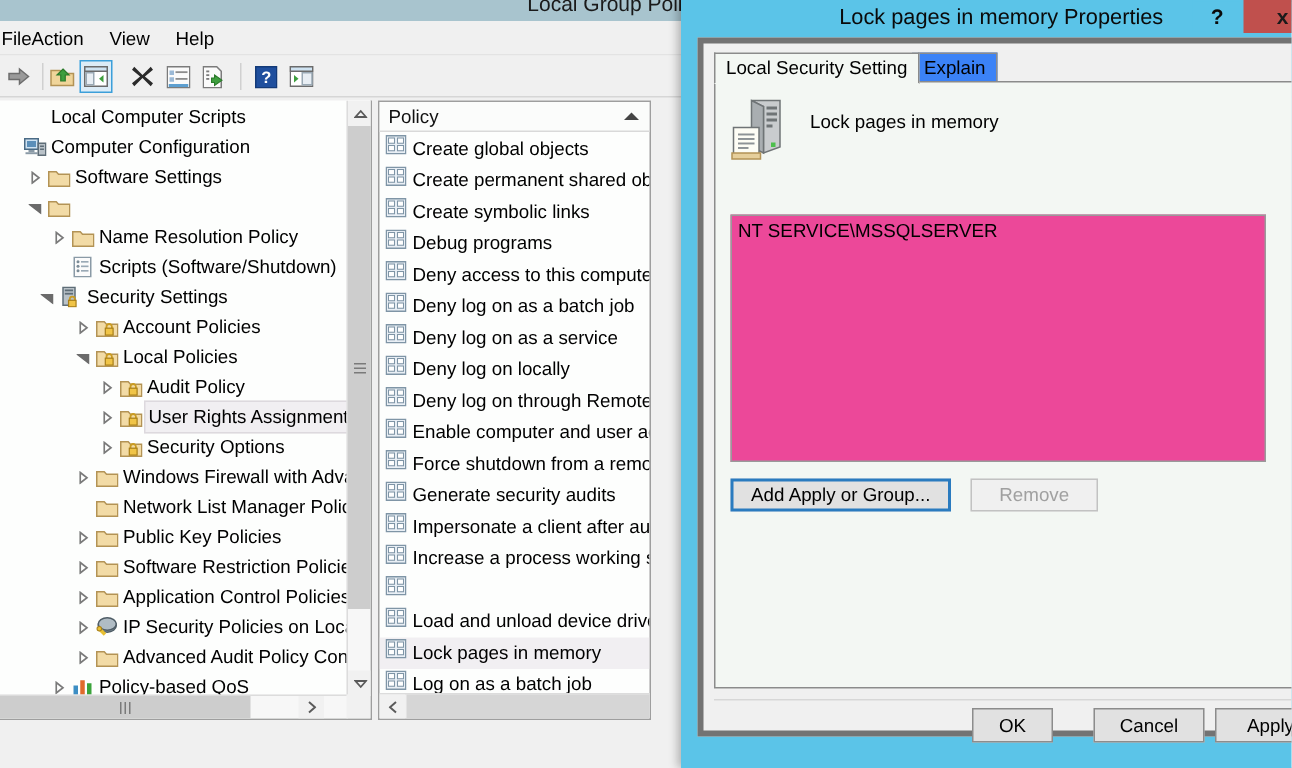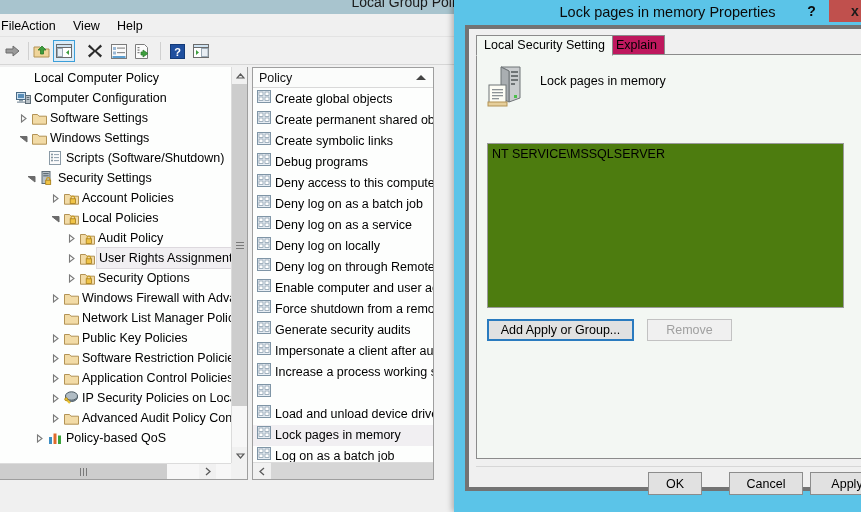--- a/index.html
+++ b/index.html
@@ -202,40 +202,40 @@
   .dlg-body {
     position: absolute; left: 11px; top: 25px; width: 405px; height: 466px;
     background: #f0f0f0; border: 4px solid #737373;
   }
   .tabstrip {
     position: absolute; left: 7px; top: 6px; width: 390px; height: 20px;
   }
   .tab {
     position: absolute; top: 0; height: 20px; line-height: 19px;
     padding: 0 7px; font-size: 12.5px;
-    border: 1px solid #8b8b8b; background: #be185d; cursor: default;
+    border: 1px solid #8b8b8b; background: #3b82f6; cursor: default;
   }
   .tab.active {
     background: #f3f7f3; border-bottom-color: #f3f7f3; z-index: 3;
     height: 21px;
   }
   .tab-panel {
     position: absolute; left: 7px; top: 25px; width: 390px; height: 405px;
     background: #f3f7f3; border: 1px solid #8b8b8b;
   }
   .policy-header {
     position: absolute; left: 10px; top: 10px; width: 370px; height: 44px;
   }
   .policy-header .srv-icon { position: absolute; left: 0; top: 0; }
   .policy-header .srv-name {
     position: absolute; left: 53px; top: 9px; font-size: 12.5px; color: #000;
   }
   .member-list {
     position: absolute; left: 10px; top: 88px; width: 357px; height: 165px;
-    background: #4d7c0f; border: 1px solid #9a9a9a;
+    background: #ec4899; border: 1px solid #9a9a9a;
     padding: 3px 4px; font-size: 12.5px; color: #000;
     overflow: hidden;
   }
   .btn {
     font-family: "Liberation Sans", sans-serif; font-size: 12.5px;
     background: #e1e1e1; border: 1px solid #8c8c8c; color: #000;
     display: flex; align-items: center; justify-content: center;
     cursor: default; padding: 0;
   }
   .btn.focused { border: 2px solid #2a7bbf; }
@@ -328,40 +328,45 @@
           <rect x="0.5" y="0.5" width="15" height="13" fill="#ffffff" stroke="#6b6b6b"></rect>
           <rect x="0.5" y="0.5" width="15" height="3" fill="#cfe3f2" stroke="#6b6b6b"></rect>
           <rect x="8.5" y="4.5" width="6.5" height="8" fill="#e8eef4" stroke="#9aa9b5"></rect>
           <path d="M3 6 l3 2.5 -3 2.5 z" fill="#3e9e3e"></path>
         </svg>
       </div>
     </div>
 
     <div class="tree-pane">
       <div class="tree-scroll" id="tree-rows">
-          <div class="tree-row" style="padding-left: 0px;"><span class="tw"></span><span class="ticon"></span><span class="tlabel">Local Computer Policy</span></div>
+          <div class="tree-row" style="padding-left: 0px;"><span class="tw"></span><span class="ticon"></span><span class="tlabel">Local Computer Scripts</span></div>
           <div class="tree-row" style="padding-left: 0px;"><span class="tw"></span><span class="ticon"><svg width="15" height="14" viewBox="0 0 15 14">
                 <rect x="0.5" y="1.5" width="9" height="7" fill="#cfe3f2" stroke="#4a6b85" stroke-width="1"></rect>
                 <rect x="2" y="3" width="6" height="4" fill="#5b8fb9"></rect>
                 <rect x="3" y="9" width="4" height="1.5" fill="#8a9aa6"></rect>
                 <rect x="1" y="10.5" width="8" height="1.3" fill="#8a9aa6"></rect>
                 <rect x="9.5" y="4.5" width="5" height="8" fill="#b9c2c8" stroke="#5e6d77" stroke-width="1"></rect>
                 <rect x="10.7" y="6" width="2.6" height="1" fill="#5e6d77"></rect>
                 <rect x="10.7" y="8" width="2.6" height="1" fill="#5e6d77"></rect>
               </svg></span><span class="tlabel">Computer Configuration</span></div>
           <div class="tree-row" style="padding-left: 16px;"><span class="tw"><svg width="9" height="9" viewBox="0 0 9 9">
                 <path d="M2.5 1 L7 4.5 L2.5 8 z" fill="none" stroke="#7a7a7a" stroke-width="1.1"></path>
               </svg></span><span class="ticon"><svg width="15" height="13" viewBox="0 0 15 13">
                 <path d="M0.5 2.5 h5 l1.5 1.7 h7.5 v8 H0.5 z" fill="#f2dba6" stroke="#b39355" stroke-width="1"></path>
               </svg></span><span class="tlabel">Software Settings</span></div>
           <div class="tree-row" style="padding-left: 16px;"><span class="tw"><svg width="9" height="9" viewBox="0 0 9 9">
                 <path d="M1 2.5 L8 2.5 L8 8 z" fill="#6b6b6b" stroke="#6b6b6b" stroke-width="1"></path>
               </svg></span><span class="ticon"><svg width="15" height="13" viewBox="0 0 15 13">
                 <path d="M0.5 2.5 h5 l1.5 1.7 h7.5 v8 H0.5 z" fill="#f2dba6" stroke="#b39355" stroke-width="1"></path>
-              </svg></span><span class="tlabel">Windows Settings</span></div>
+              </svg></span></div>
+          <div class="tree-row" style="padding-left: 32px;"><span class="tw"><svg width="9" height="9" viewBox="0 0 9 9">
+                <path d="M2.5 1 L7 4.5 L2.5 8 z" fill="none" stroke="#7a7a7a" stroke-width="1.1"></path>
+              </svg></span><span class="ticon"><svg width="15" height="13" viewBox="0 0 15 13">
+                <path d="M0.5 2.5 h5 l1.5 1.7 h7.5 v8 H0.5 z" fill="#f2dba6" stroke="#b39355" stroke-width="1"></path>
+              </svg></span><span class="tlabel">Name Resolution Policy</span></div>
           <div class="tree-row" style="padding-left: 32px;"><span class="tw"></span><span class="ticon"><svg width="14" height="14" viewBox="0 0 14 14">
                 <rect x="1.5" y="0.5" width="11" height="13" fill="#fbfbfb" stroke="#8a9aa6" stroke-width="1"></rect>
                 <circle cx="4" cy="3.5" r="1" fill="#7a8b96"></circle>
                 <rect x="6" y="3" width="5" height="1.1" fill="#9aa9b5"></rect>
                 <circle cx="4" cy="6.5" r="1" fill="#7a8b96"></circle>
                 <rect x="6" y="6" width="5" height="1.1" fill="#9aa9b5"></rect>
                 <circle cx="4" cy="9.5" r="1" fill="#7a8b96"></circle>
                 <rect x="6" y="9" width="5" height="1.1" fill="#9aa9b5"></rect>
               </svg></span><span class="tlabel">Scripts (Software/Shutdown)</span></div>
           <div class="tree-row" style="padding-left: 24px;"><span class="tw"><svg width="9" height="9" viewBox="0 0 9 9">

